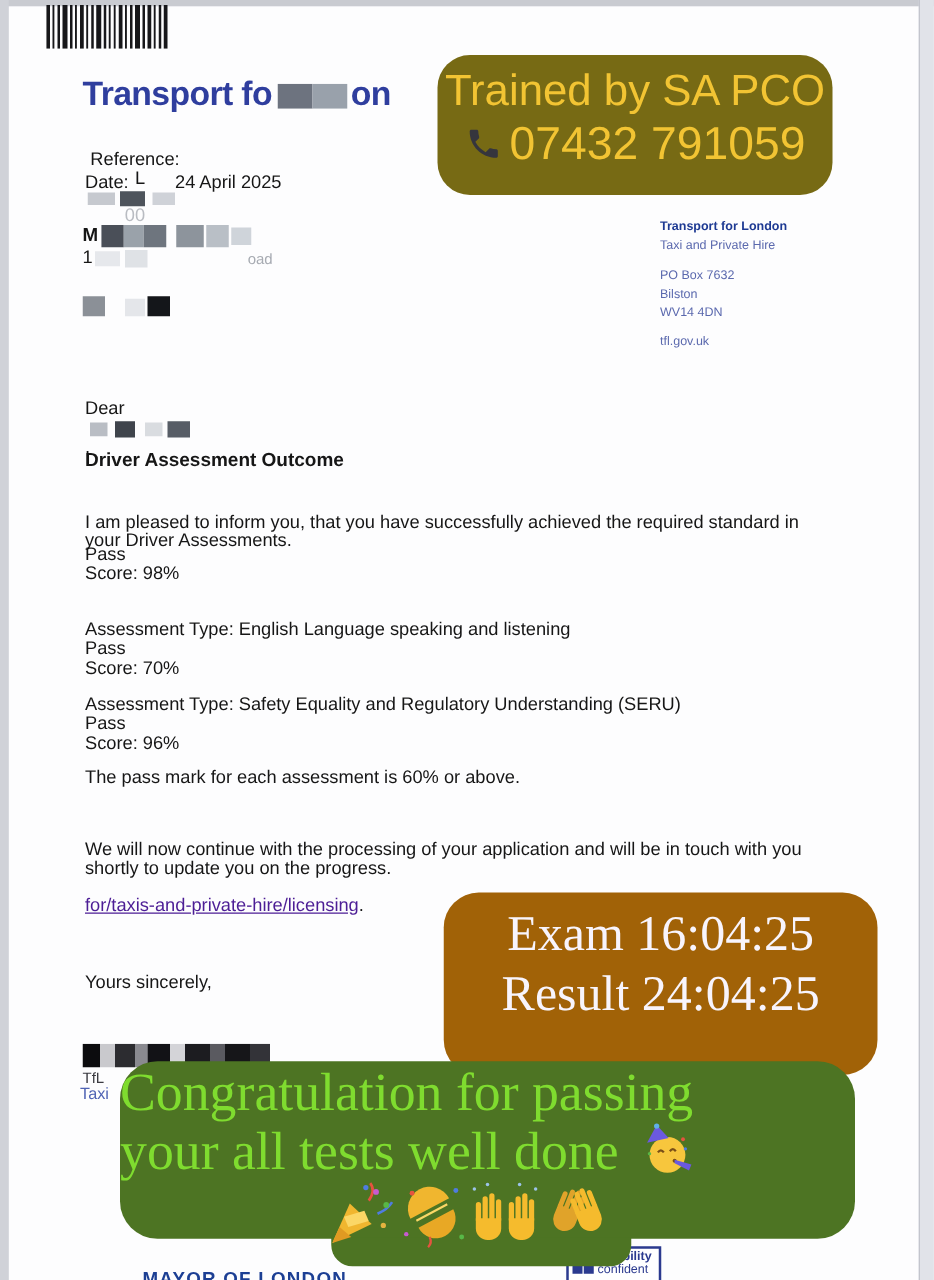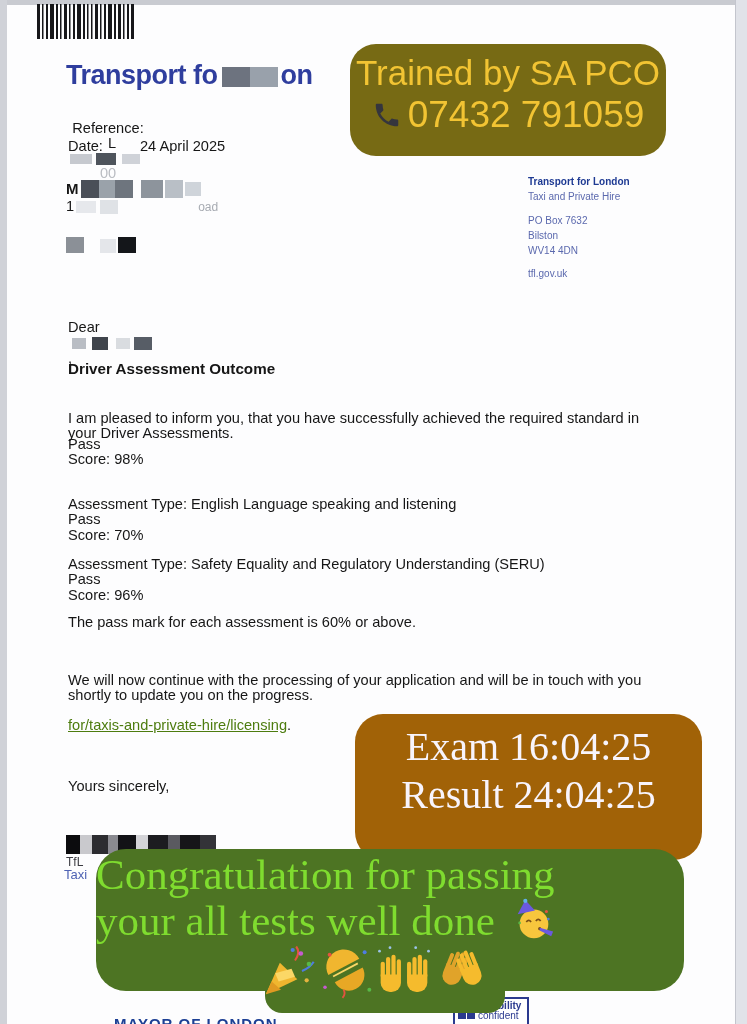--- a/index.html
+++ b/index.html
@@ -13,21 +13,21 @@
   .strip-top{left:0;top:0;width:747px;height:5px;background:#c9cbd1;}
   .strip-left{left:0;top:0;width:7px;height:1024px;background:#d0d2d8;}
   .strip-right{left:735px;top:0;width:12px;height:1024px;background:#e1e3e9;border-left:1px solid #c3c5cd;}
   
   .ltxt{color:#161616;font-size:14.6px;line-height:15.4px;}
   .bold{font-weight:bold;}
   .logo-row{left:66px;top:60px;font-size:27px;font-weight:bold;color:#2f3e9e;letter-spacing:-0.5px;display:flex;align-items:center;}
   .sender{left:528px;top:174px;font-size:10px;line-height:15.3px;color:#5b69ae;}
   .sender .name{color:#1e3a93;font-weight:bold;}
   .sender .gap{height:8px;}
-  .link{color:#4d7c0f;text-decoration:underline;}
+  .link{color:#4c1d95;text-decoration:underline;}
   
   .sticker-gold{left:302px;top:44px;width:316px;height:112px;background:#776a14;border-radius:26px;
     color:#f2c433;font-family:Liberation Sans, sans-serif;text-align:center;z-index:6;margin-left:48px;}
   .sticker-gold .l1{font-size:35px;line-height:40px;margin-top:9px;}
   .sticker-gold .l2{font-size:37px;line-height:44px;display:flex;align-items:center;justify-content:center;gap:6px;}
   .sticker-purple{left:355px;top:714px;width:347px;height:146px;background:#a16207;border-radius:28px;
     color:#f8f4fc;font-family:"Liberation Serif",serif;text-align:center;z-index:6;}
   .sticker-purple .l{font-size:40px;line-height:48px;}
   .sticker-purple .l:first-child{margin-top:9px;}
   .sticker-green-main{left:96px;top:849px;width:588px;height:142px;background:#4d7423;border-radius:30px;z-index:6;}

